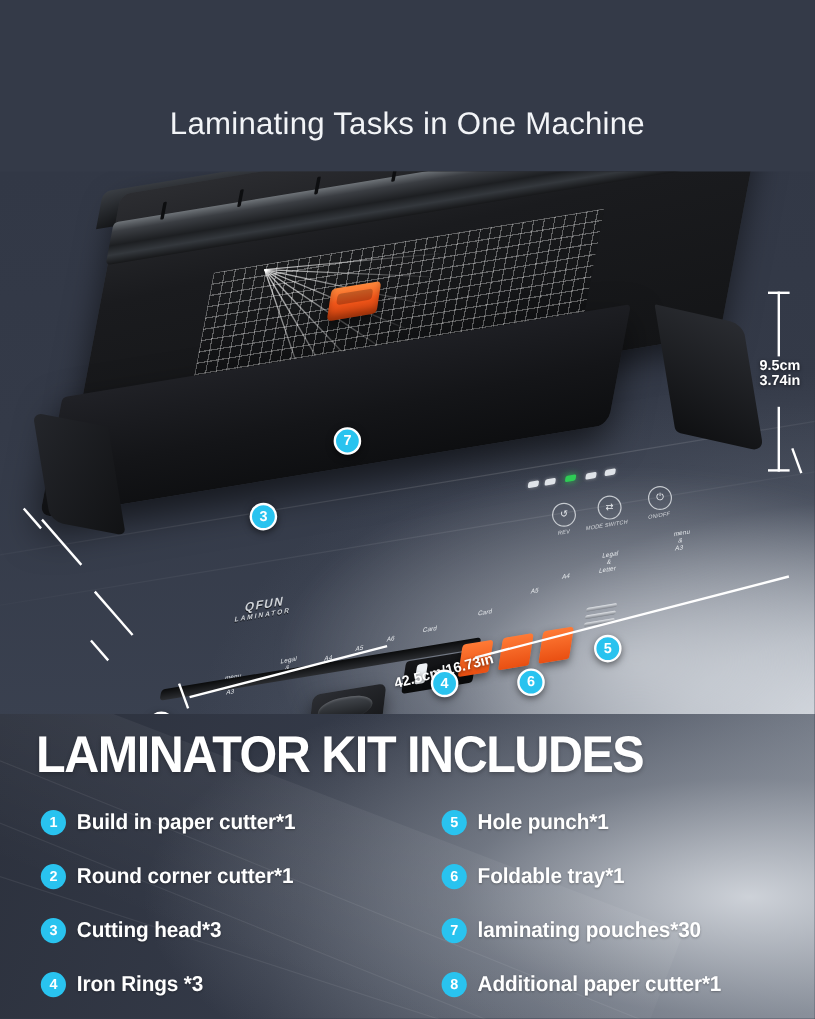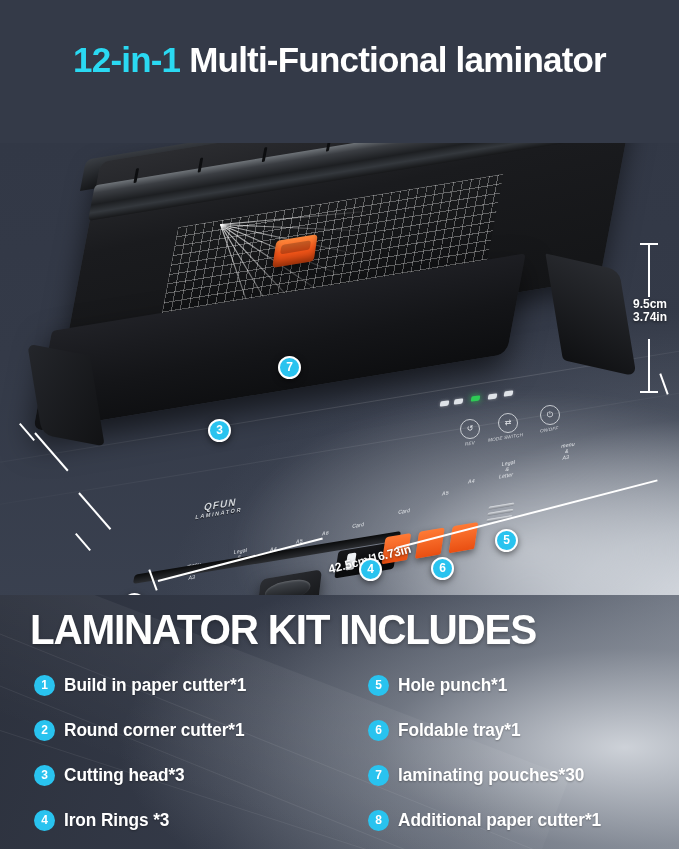--- a/index.html
+++ b/index.html
@@ -285,24 +285,21 @@
   .kit-label {
     font-size:18px; font-weight:bold; color:#ffffff; letter-spacing:-0.1px;
     transform:scaleX(.96); transform-origin:left center;
     text-shadow:0 1px 2px rgba(0,0,0,.3);
   }
 </style>
 </head>
 <body>
 
 <div class="header">
-  <div class="title">
-    <span class="hl">12-in-1</span>
-    <span>Multi-Functional laminator</span>
-  </div>
+  <div class="subtitle">Laminating Tasks in One Machine</div>
 </div>
 
 <div class="stage">
   <div class="seam s1"></div>
   <div class="seam s2"></div>
   <div class="floor-glow"></div>
 
   <div class="machine">
     <div class="back-lip"></div>
     <div class="top-face"></div>

